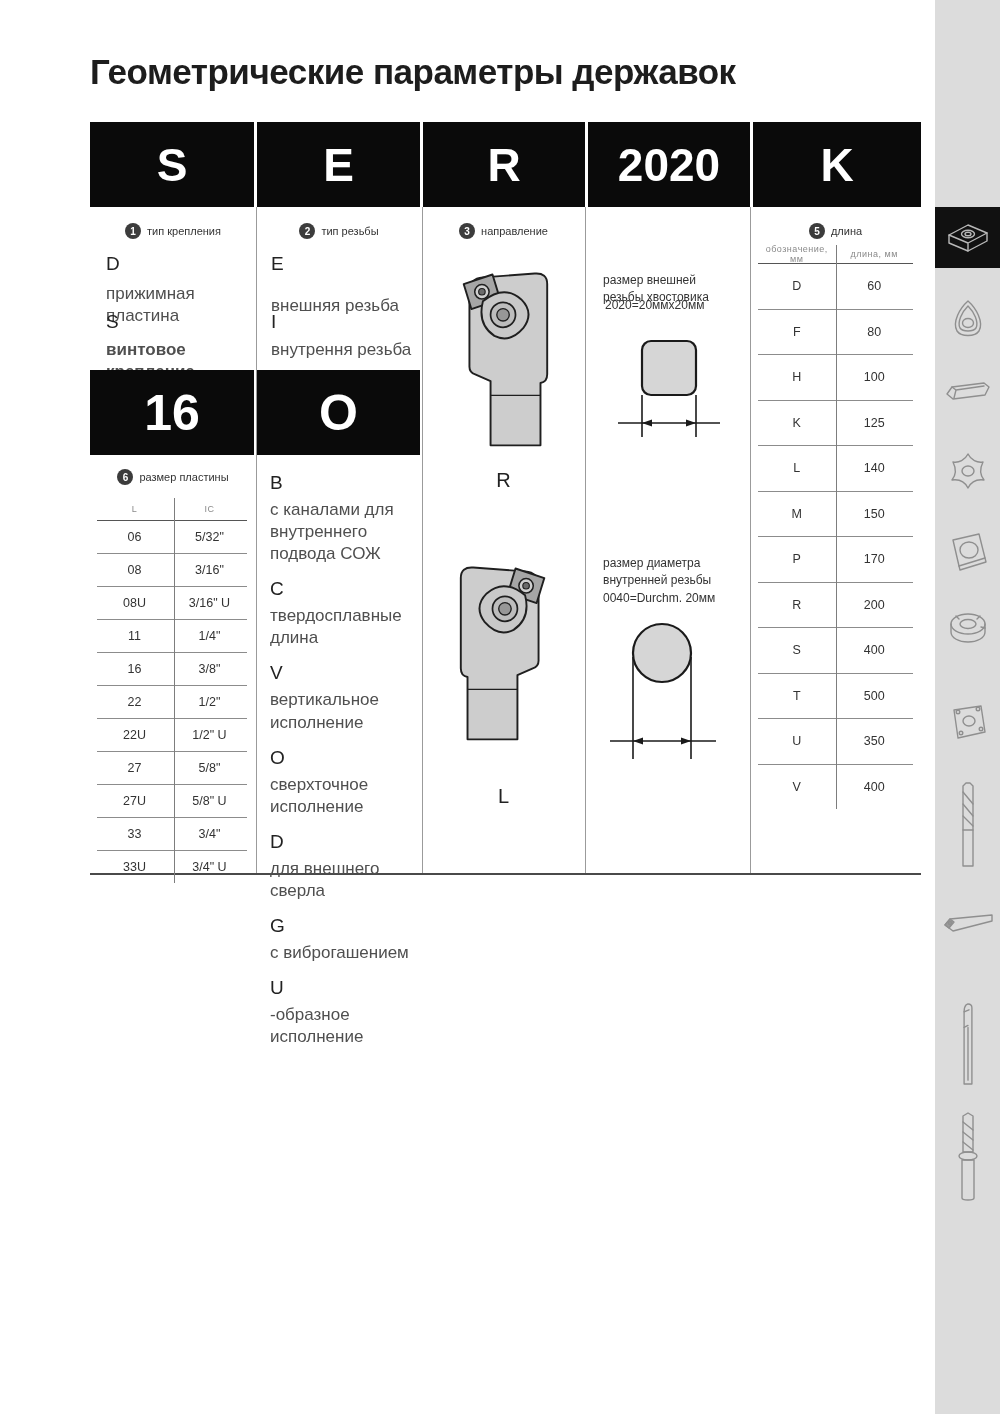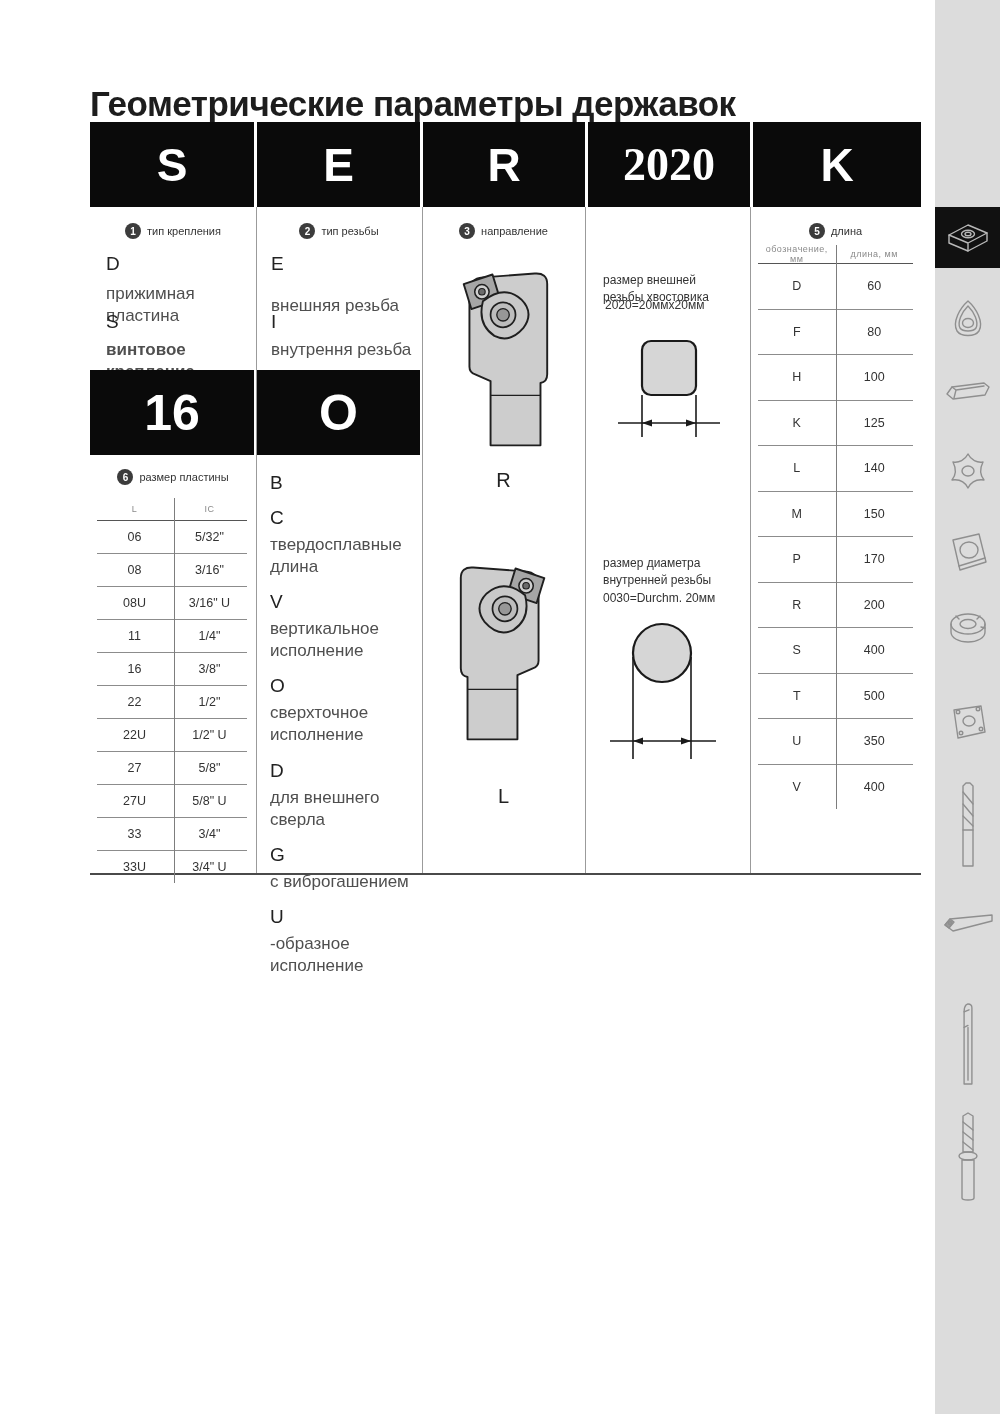--- a/index.html
+++ b/index.html
@@ -2,21 +2,21 @@
 <html><head>
 <meta charset="utf-8">
 <style>
   html,body{margin:0;padding:0;}
   body{width:1000px;height:1414px;position:relative;background:#ffffff;
        font-family:"Liberation Sans", sans-serif;color:#2a2a2a;overflow:hidden;}
 
   .abs{position:absolute;}
 
   
-  #page-title{left:90px;top:52px;font-size:35px;font-weight:700;color:#1d1d1d;letter-spacing:-0.5px;margin-top:32px;}
+  #page-title{left:90px;top:52px;font-size:35px;font-weight:700;color:#1d1d1d;letter-spacing:-0.5px;}
 
   
   .hdr-cell{top:122px;height:85px;background:#0a0a0a;color:#fff;display:flex;
             align-items:center;justify-content:center;font-size:46px;font-weight:700;}
 
   
   #body-grid{left:90px;top:207px;width:831px;height:666px;border-bottom:2px solid #4a4a4a;background:#fff;}
   .vsep{position:absolute;top:0;width:1px;height:100%;background:#9b9b9b;}
   .col{position:absolute;top:0;height:100%;}
 
@@ -60,21 +60,21 @@
 </style>
 </head>
 <body>
 
 <div class="abs" id="page-title">Геометрические параметры державок</div>
 
 <div>
   <div class="abs hdr-cell" style="left:90px;width:164px;">S</div>
   <div class="abs hdr-cell" style="left:257px;width:163px;">E</div>
   <div class="abs hdr-cell" style="left:423px;width:162px;">R</div>
-  <div class="abs hdr-cell" style="left:588px;width:162px;font-family:Liberation Serif, serif;">2020</div>
+  <div class="abs hdr-cell" style="left:588px;width:162px;">2020</div>
   <div class="abs hdr-cell" style="left:753px;width:168px;">K</div>
 </div>
 
 <div class="abs" id="body-grid">
   <div class="vsep" style="left:166px;"></div>
   <div class="vsep" style="left:332px;"></div>
   <div class="vsep" style="left:495px;"></div>
   <div class="vsep" style="left:660px;"></div>
 
   <div class="col" style="left:0;width:166px;">
@@ -156,20 +156,21 @@
     <div class="abs code-letter" style="left:15px;top:46px;">E</div>
     <div class="abs code-desc" style="left:15px;top:88px;">внешняя резьба</div>
     <div class="abs code-letter" style="left:15px;top:104px;">I</div>
     <div class="abs code-desc" style="left:15px;top:132px;">внутрення резьба</div>
 
     <div class="black-cell" style="left:1px;top:163px;width:163px;">O</div>
 
     <div class="abs" id="thread-options" style="left:14px;top:265px;width:142px;">
         <div class="opt">
           <span class="code-letter">B</span>
+          <div class="code-desc">с каналами для внутреннего подвода СОЖ</div>
         </div>
         <div class="opt">
           <span class="code-letter">C</span>
           <div class="code-desc">твердосплавные длина</div>
         </div>
         <div class="opt">
           <span class="code-letter">V</span>
           <div class="code-desc">вертикальное исполнение</div>
         </div>
         <div class="opt">
@@ -239,21 +240,21 @@
         <rect x="44" y="4" width="54" height="54" rx="9" fill="#d6d6d6" stroke="#1a1a1a" stroke-width="2.2"></rect>
         <line x1="44" y1="58" x2="44" y2="100" stroke="#1a1a1a" stroke-width="1.6"></line>
         <line x1="98" y1="58" x2="98" y2="100" stroke="#1a1a1a" stroke-width="1.6"></line>
         <line x1="20" y1="86" x2="122" y2="86" stroke="#1a1a1a" stroke-width="1.4"></line>
         <polygon points="44,86 54,82.5 54,89.5" fill="#1a1a1a"></polygon>
         <polygon points="98,86 88,82.5 88,89.5" fill="#1a1a1a"></polygon>
       </svg>
     </div>
 
     <div class="abs note" style="left:18px;top:348px;width:132px;">размер диаметра внутренней резьбы</div>
-    <div class="abs note" style="left:18px;top:383px;width:145px;">0030=Durchm. 20мм</div>
+    <div class="abs note" style="left:18px;top:383px;width:145px;">0040=Durchm. 20мм</div>
 
     <div class="abs" style="left:13px;top:410px;">
       <svg width="140" height="150" viewBox="0 0 140 150">
         <circle cx="64" cy="36" r="29" fill="#d6d6d6" stroke="#1a1a1a" stroke-width="2.2"></circle>
         <line x1="35" y1="40" x2="35" y2="142" stroke="#1a1a1a" stroke-width="1.6"></line>
         <line x1="93" y1="40" x2="93" y2="142" stroke="#1a1a1a" stroke-width="1.6"></line>
         <line x1="12" y1="124" x2="118" y2="124" stroke="#1a1a1a" stroke-width="1.4"></line>
         <polygon points="35,124 45,120.5 45,127.5" fill="#1a1a1a"></polygon>
         <polygon points="93,124 83,120.5 83,127.5" fill="#1a1a1a"></polygon>
       </svg>

